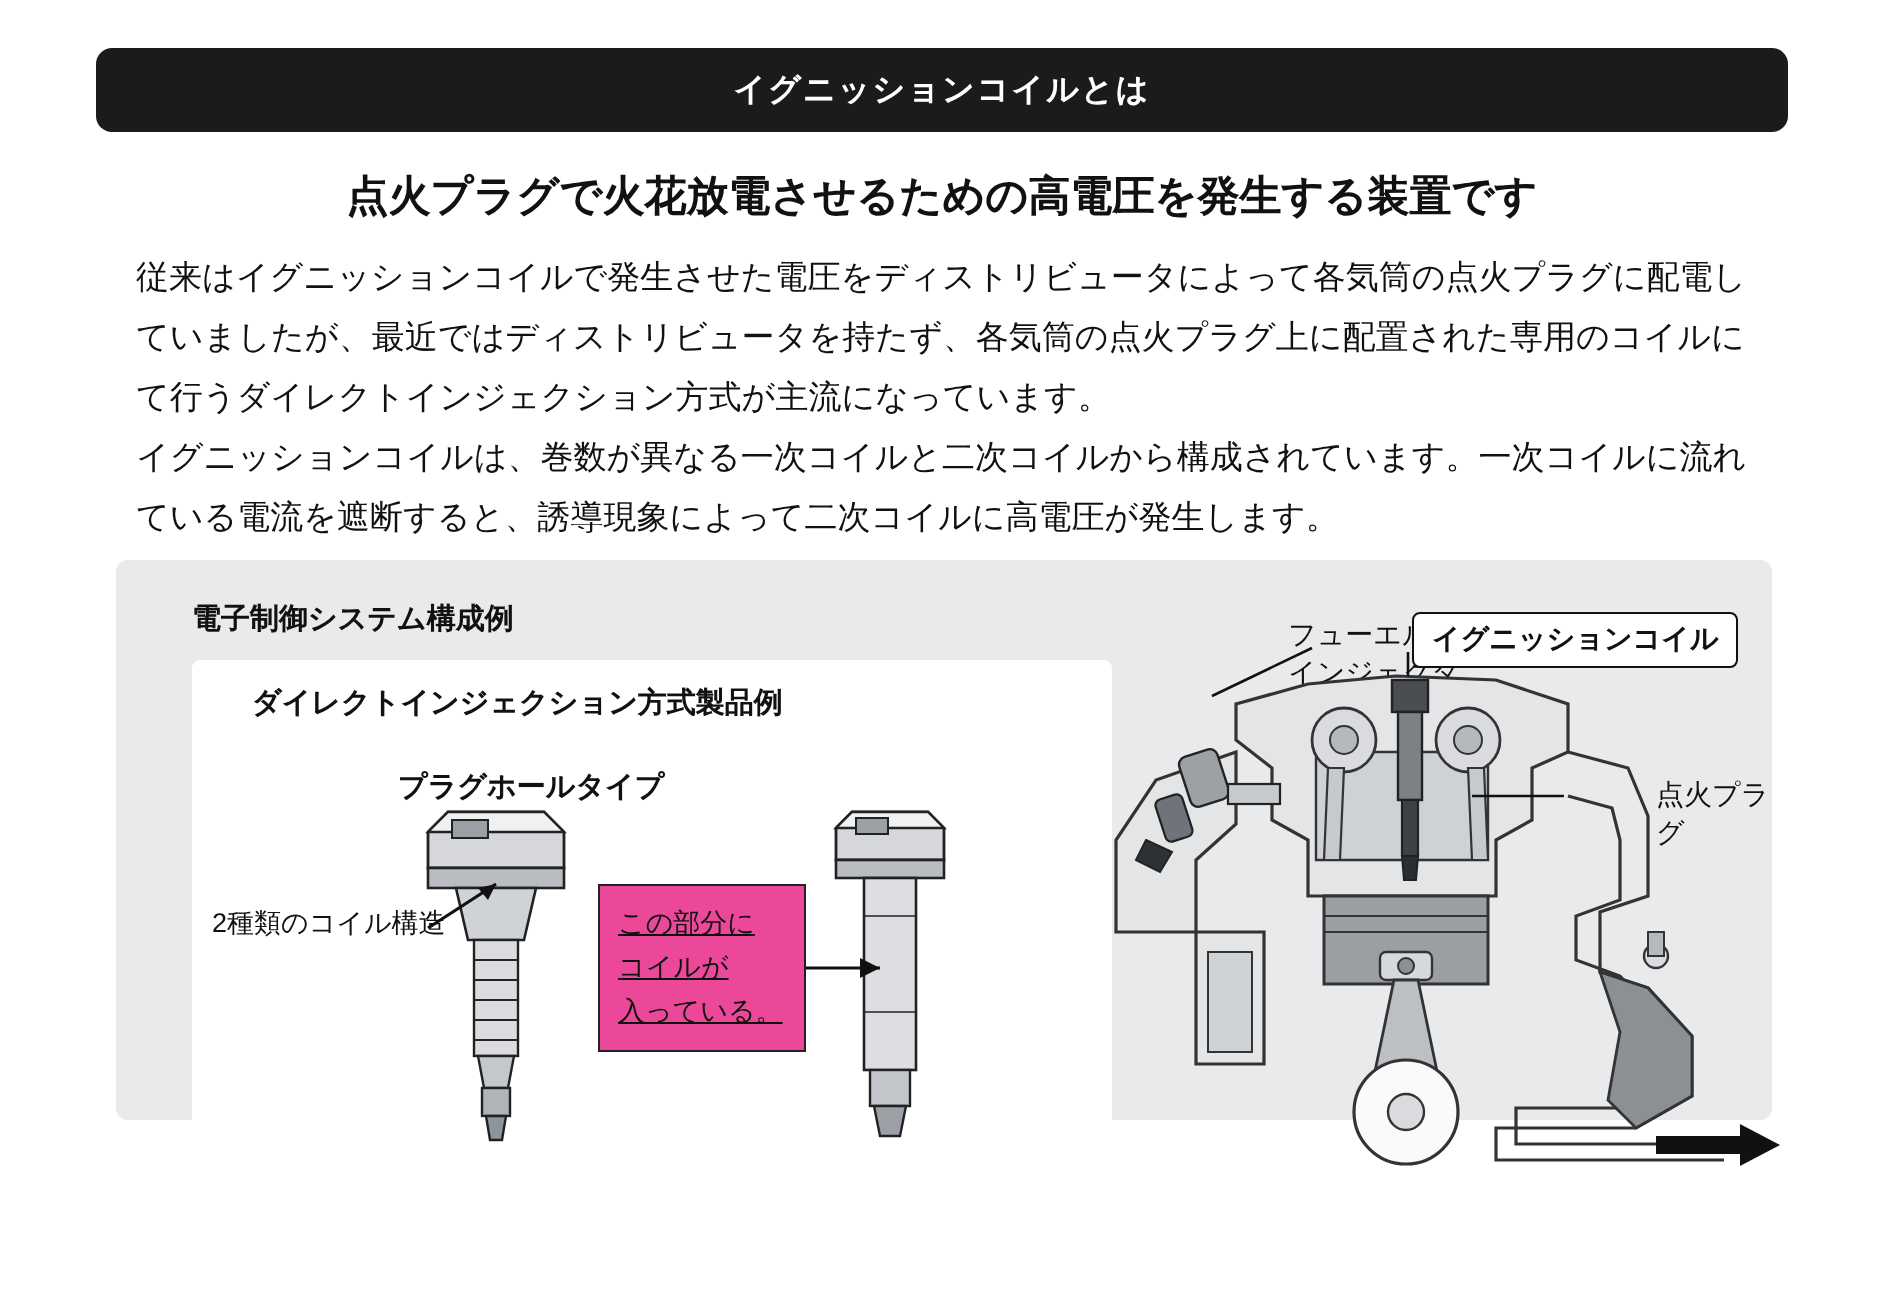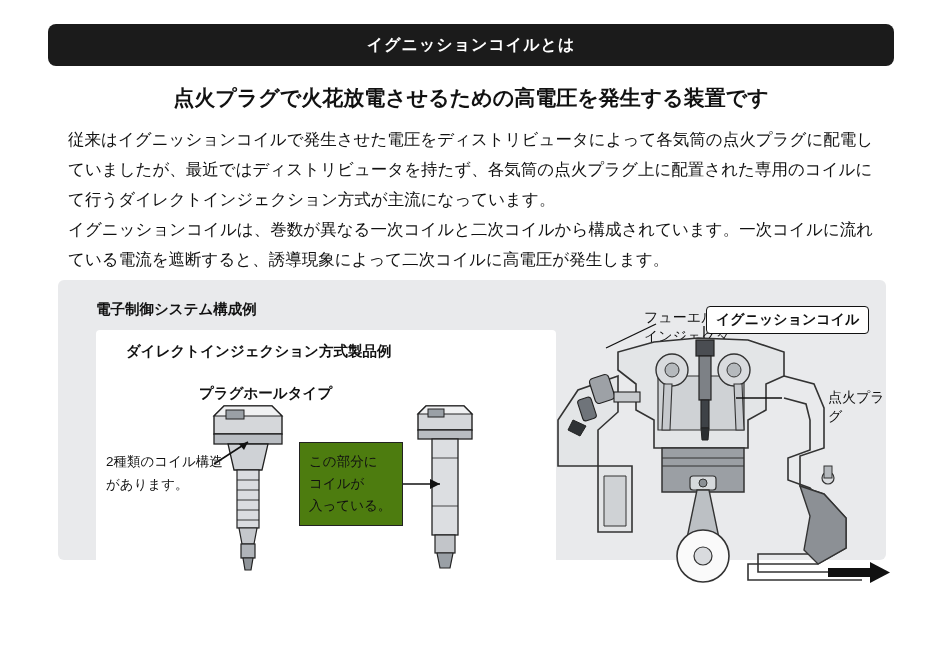--- a/index.html
+++ b/index.html
@@ -122,26 +122,27 @@
     line-height: 23px;
     color: #111111;
   }
   .note-box {
     position: absolute;
     left: 203px;
     top: 112px;
     width: 104px;
     height: 84px;
     border: 1px solid #222222;
-    background: #4d7c0f;
+    background: #ec4899;
     box-sizing: border-box;
     padding: 8px 0 0 9px;
     font-size: 13.5px;
     line-height: 22px;
     color: #111111;
+    text-decoration: underline;
   }
 
   
   .label-plain {
     position: absolute;
     font-size: 14px;
     line-height: 19px;
     color: #111111;
     margin-left: 40px;
   }
@@ -189,21 +190,20 @@
   <div class="figure-panel">
 
     <div class="figure-caption">電子制御システム構成例</div>
 
     <div class="inner-box">
       <div class="inner-title">ダイレクトインジェクション方式製品例</div>
       <div class="type-label left">プラグホールタイプ</div>
 
       <div class="note-left">
         <div>2種類のコイル構造</div>
-        <div>があります。</div>
       </div>
 
       <div class="note-box">
         <div>この部分に</div>
         <div>コイルが</div>
         <div>入っている。</div>
       </div>
 
       <svg class="art" width="440" height="252" viewBox="0 0 440 252">
 

